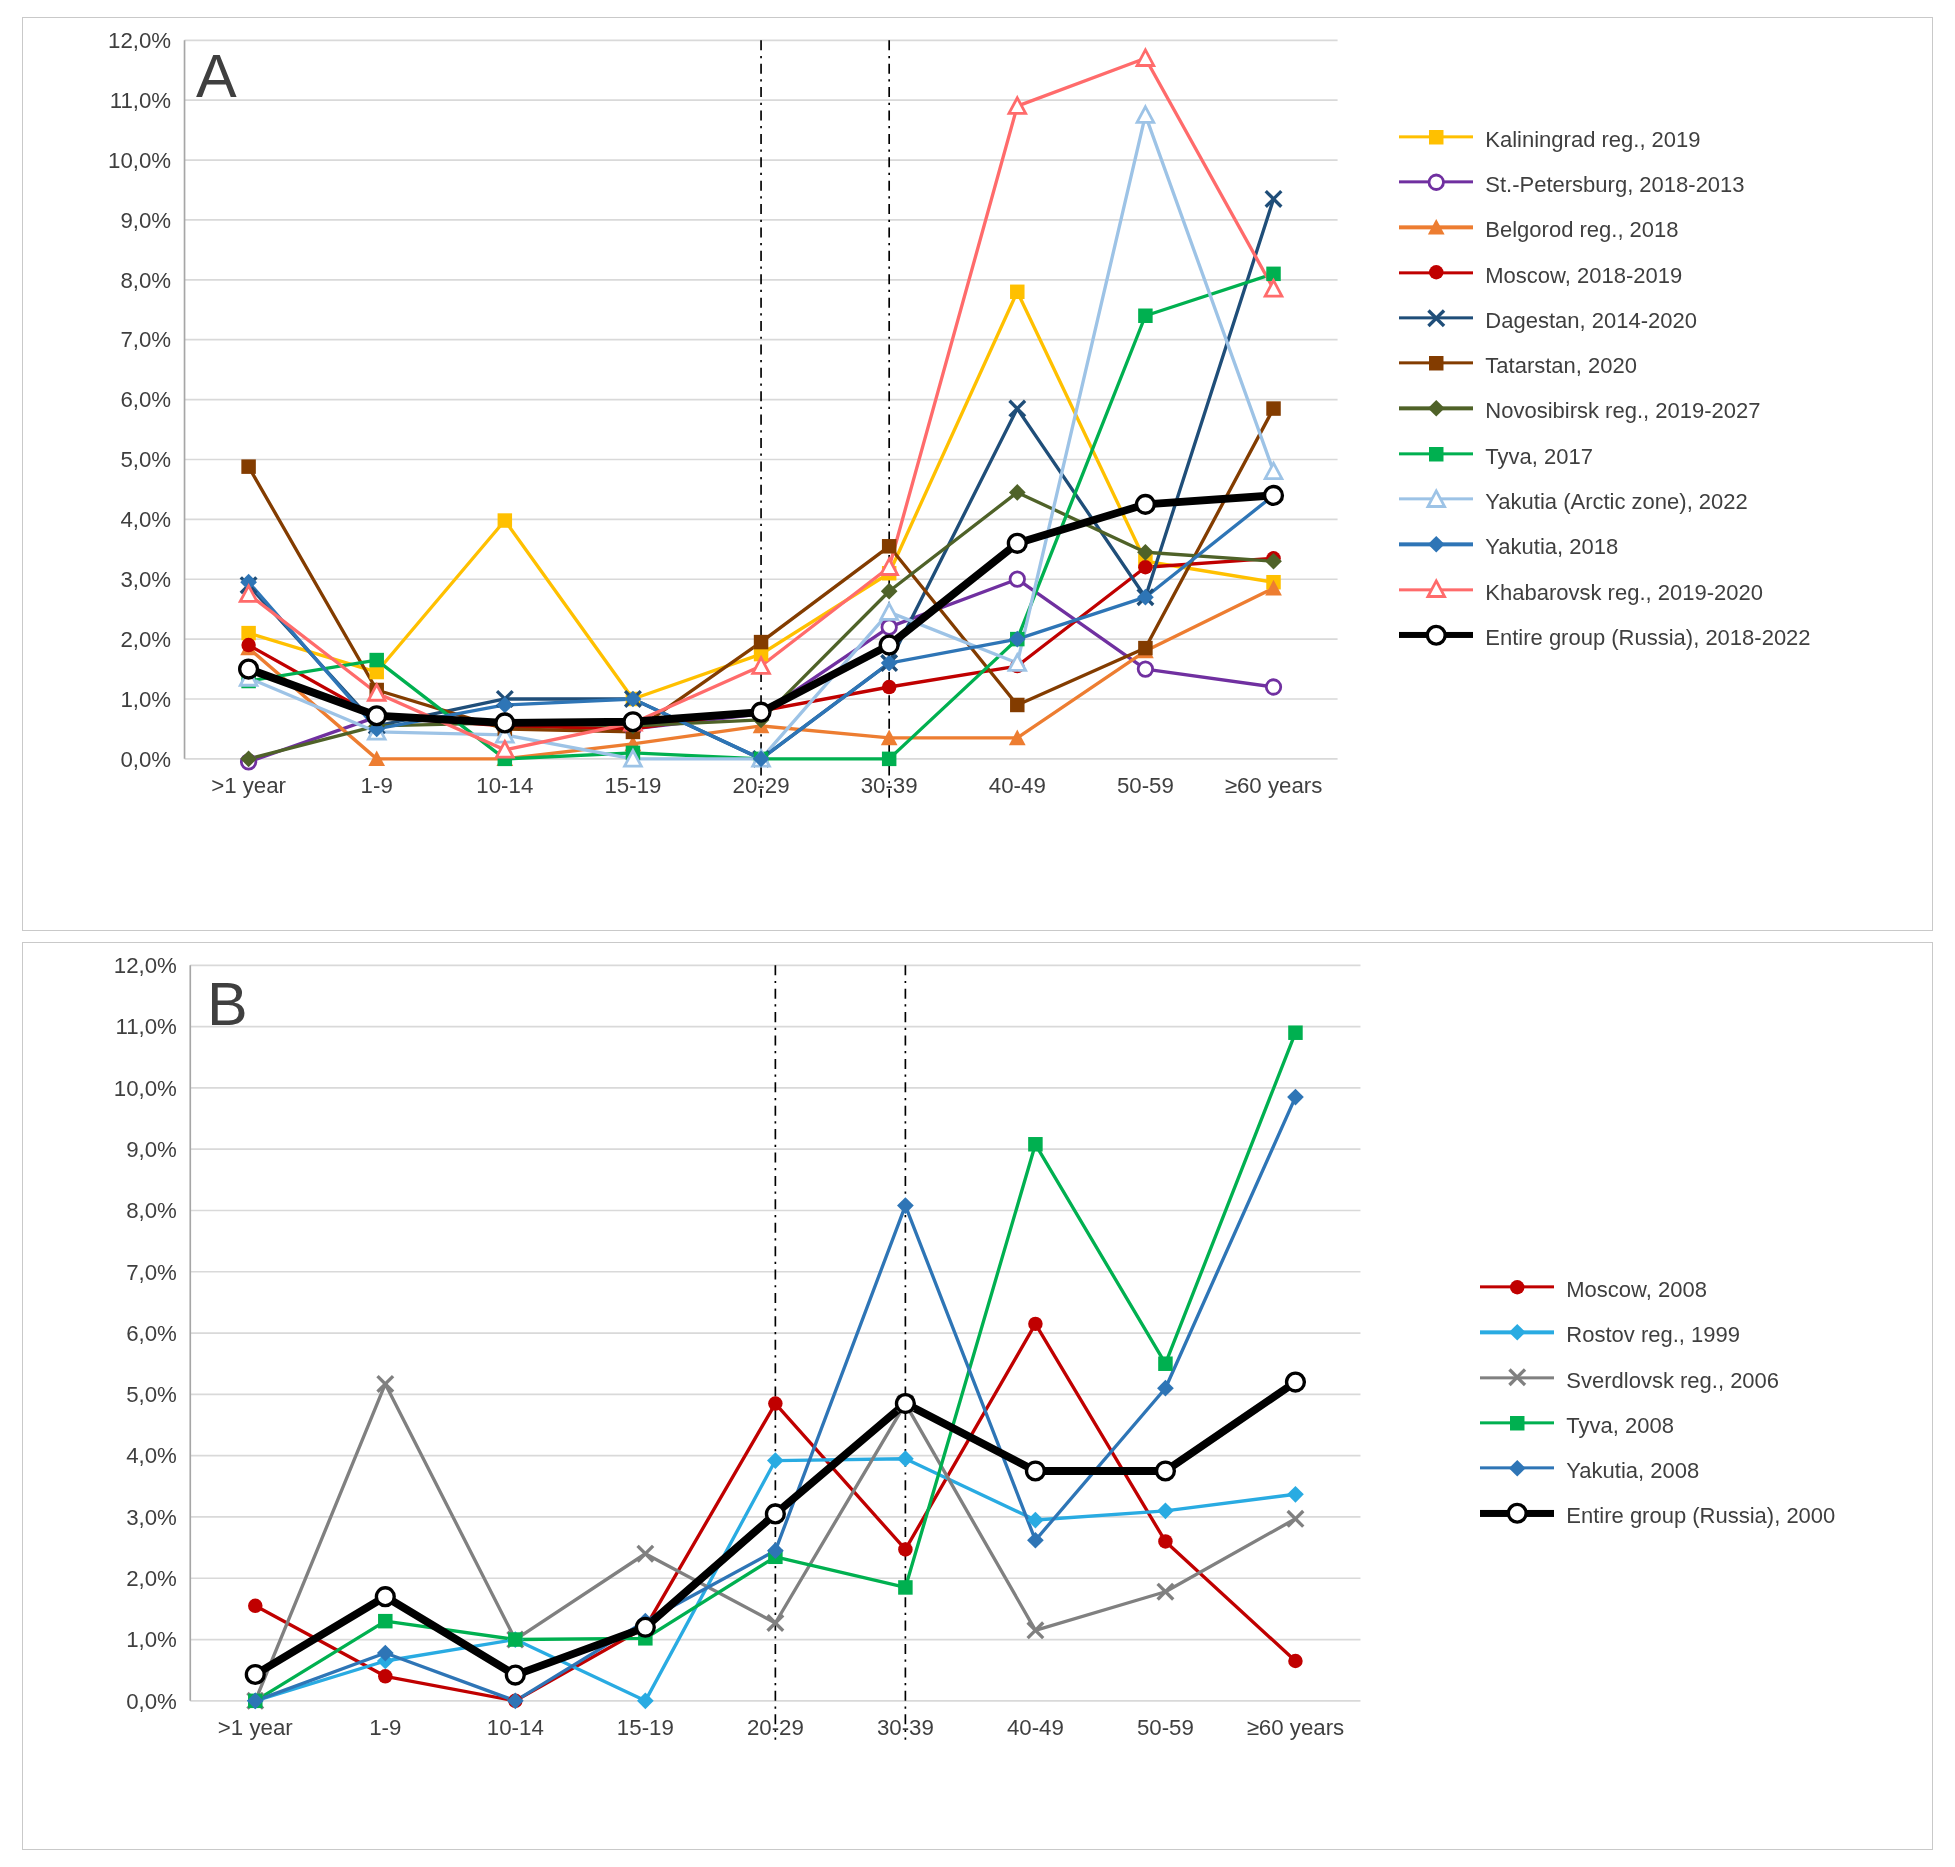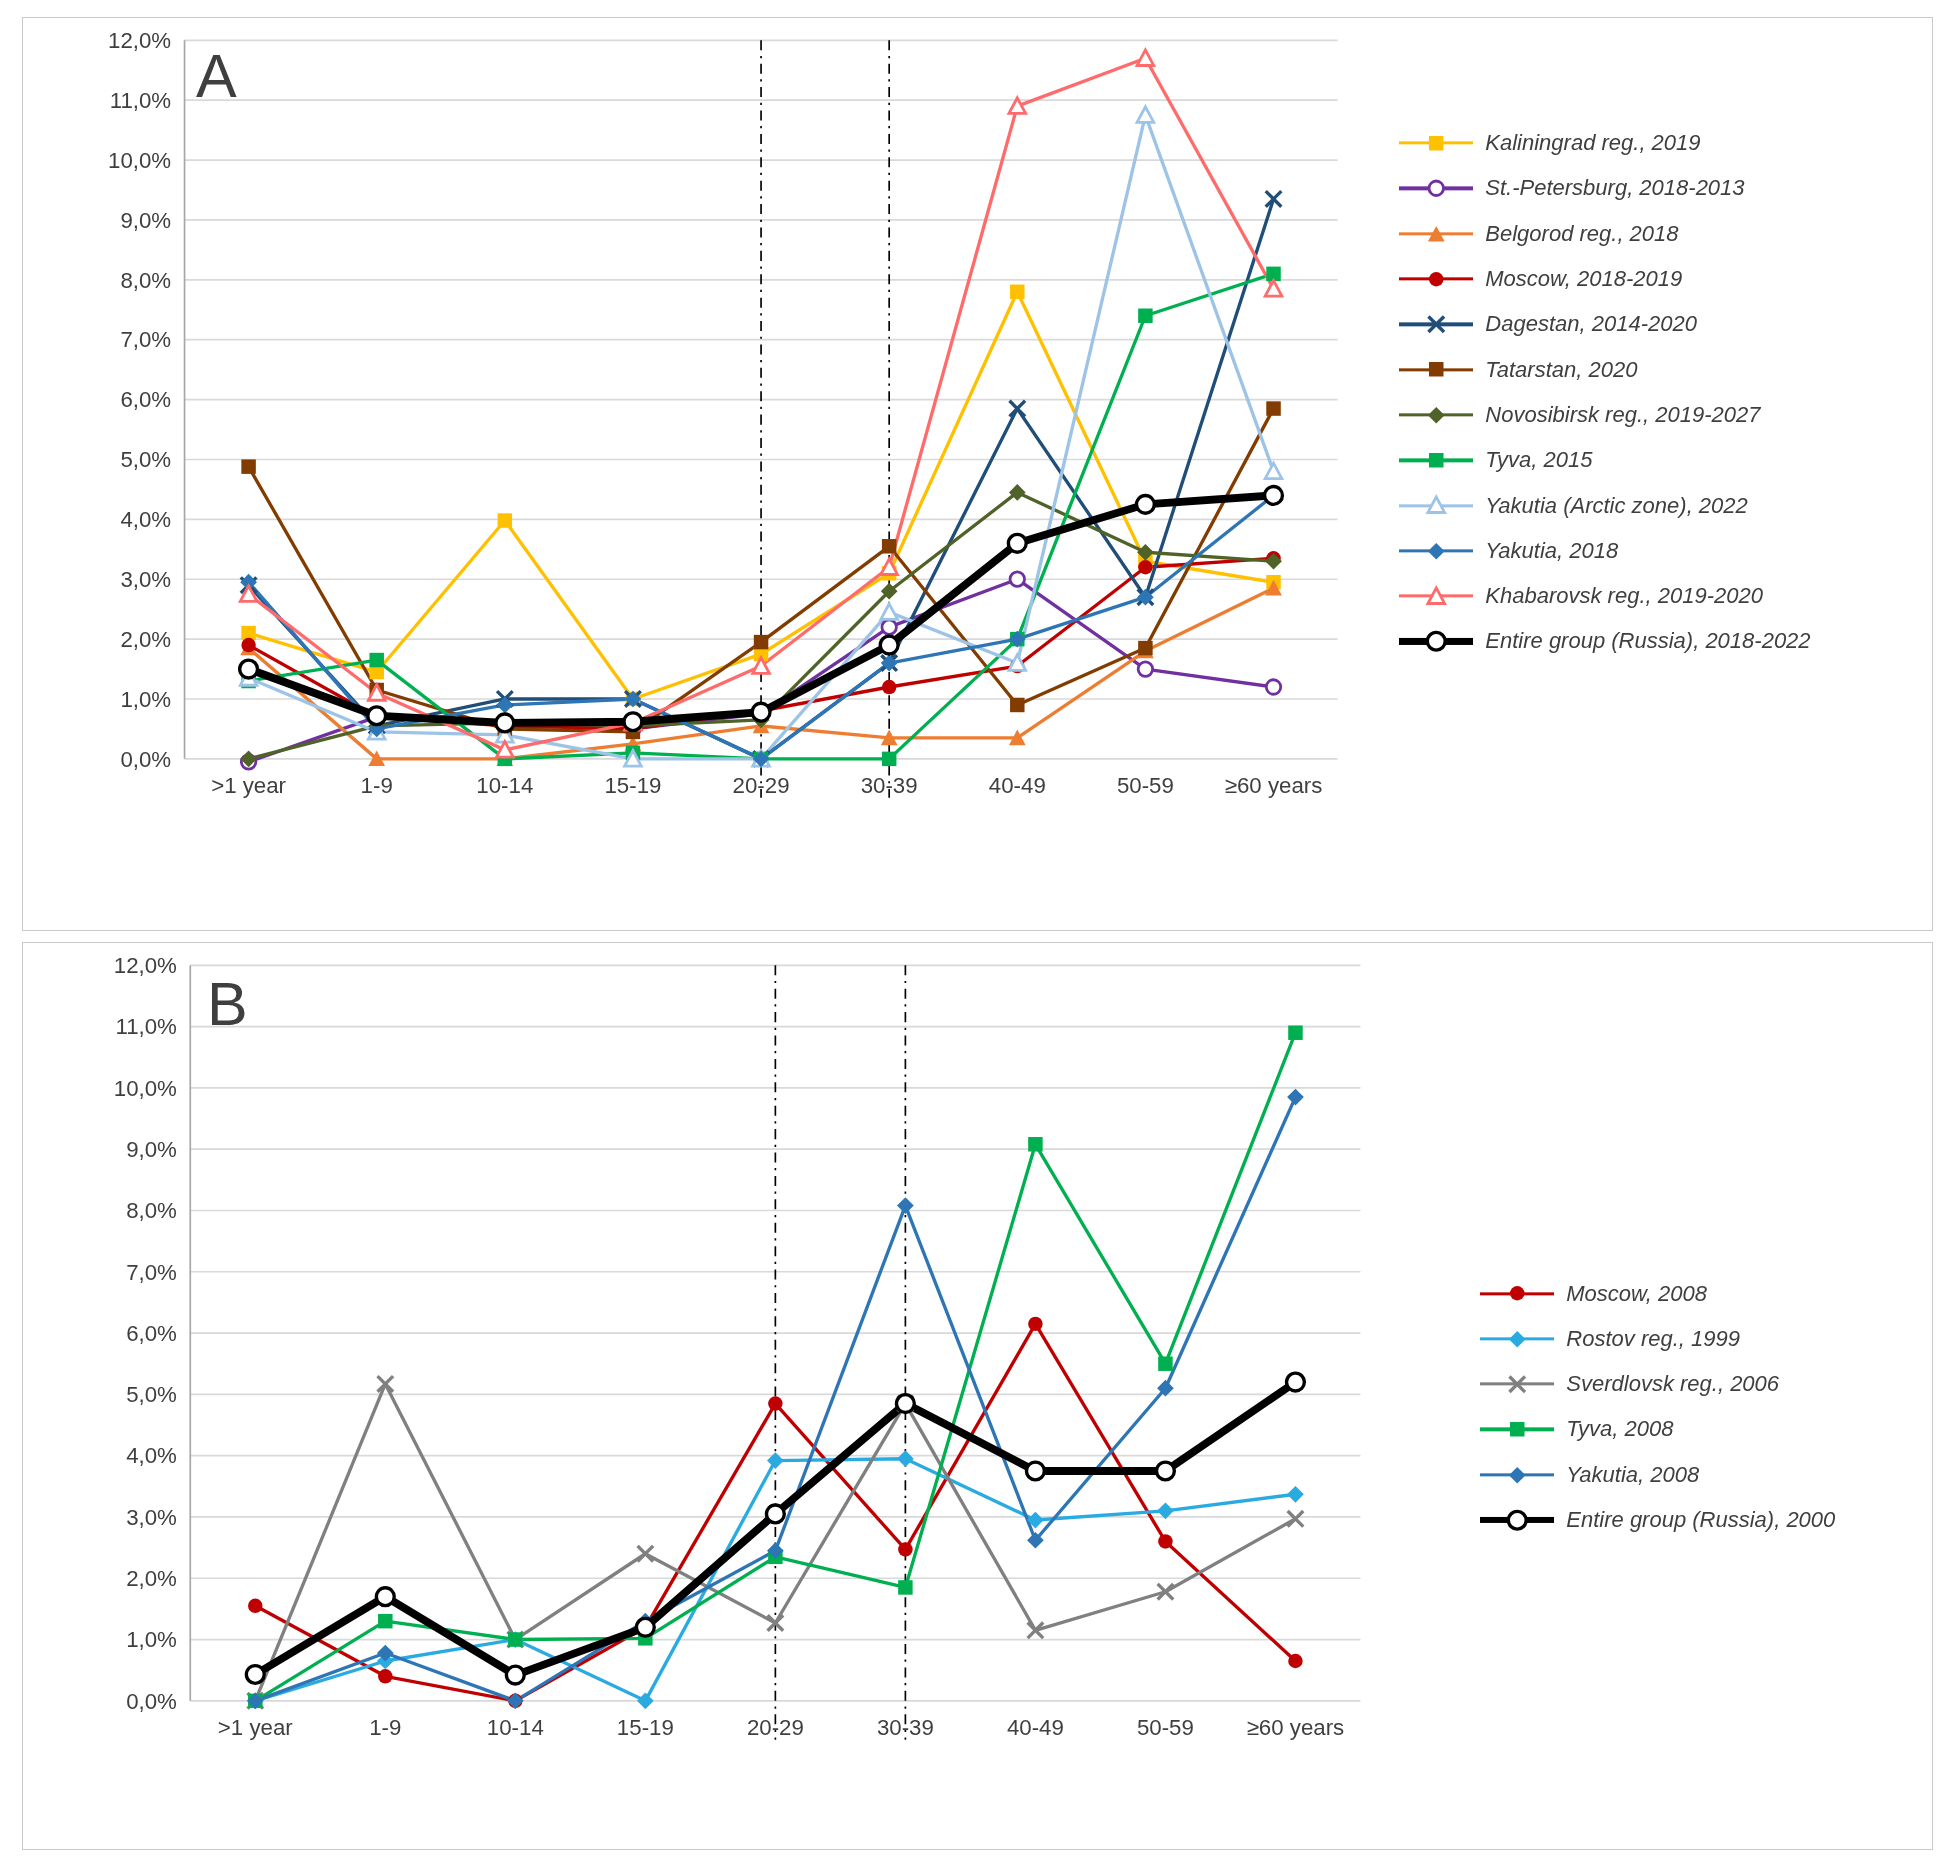--- a/index.html
+++ b/index.html
@@ -5,21 +5,21 @@
   html,body{margin:0;padding:0;background:#ffffff;}
   body{font-family:"Liberation Sans", sans-serif;color:#000;}
   #page{width:1955px;height:1868px;position:relative;box-sizing:border-box;}
   .panel{position:absolute;left:22px;right:22px;border:1.1px solid #c9c9c9;background:#fff;box-sizing:border-box;}
   #panelA{top:16.7px;height:914px;}
   #panelB{top:942px;height:908px;}
   .panel-inner{position:relative;width:100%;height:100%;}
   .plot-wrap{position:absolute;top:0;left:0;}
   .chart-letter{position:absolute;font-size:61px;line-height:1;color:#3f3f3f;font-family:"Liberation Sans", sans-serif;}
   .legend{position:absolute;}
-  .legend-row{display:flex;align-items:center;margin-bottom:12.3px;height:33px;font-style:italic;}
+  .legend-row{display:flex;margin-bottom:12.3px;height:33px;}
   .legend-key{width:74px;height:20px;position:relative;flex:0 0 74px;}
   .legend-line{position:absolute;left:0;top:50%;width:74px;height:3.3px;transform:translateY(-50%);}
   .legend-line.thick{height:6.1px;}
   .legend-label{font-size:22px;color:#3f3f3f;white-space:nowrap;padding-left:12.3px;}
   svg{display:block;}
   .axis-text{font-size:40px;fill:#3f3f3f;font-family:"Liberation Sans", sans-serif;}
   .grid-line{stroke:#d9d9d9;stroke-width:3;}
   .axis-line{stroke:#a6a6a6;stroke-width:3;}
   .dash-line{stroke:#000;stroke-width:3;stroke-dasharray:18 10 4 10;}
 </style>
@@ -499,21 +499,21 @@
           </div>
           <div class="legend-row">
             <div class="legend-key">
               <div class="legend-line" style="background: rgb(0, 176, 80);"></div>
               <svg width="24.5" height="24.5" style="position: absolute; left: 24.5px; top: -2.2px;" viewBox="0 0 44 44">
                 <g>
                   <rect x="9" y="9" width="26" height="26" fill="#00B050"></rect>
                 </g>
               </svg>
             </div>
-            <div class="legend-label">Tyva, 2015</div>
+            <div class="legend-label">Tyva, 2017</div>
           </div>
           <div class="legend-row">
             <div class="legend-key">
               <div class="legend-line" style="background: rgb(157, 195, 230);"></div>
               <svg width="24.5" height="24.5" style="position: absolute; left: 24.5px; top: -2.2px;" viewBox="0 0 44 44">
                 <g>
                   <polygon points="22,7 37,35 7,35" fill="#fff" stroke="#9DC3E6" stroke-width="5"></polygon>
                 </g>
               </svg>
             </div>

